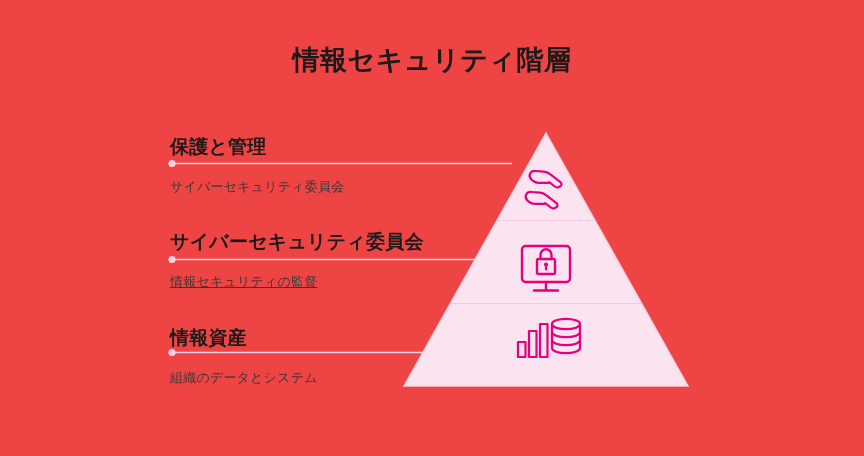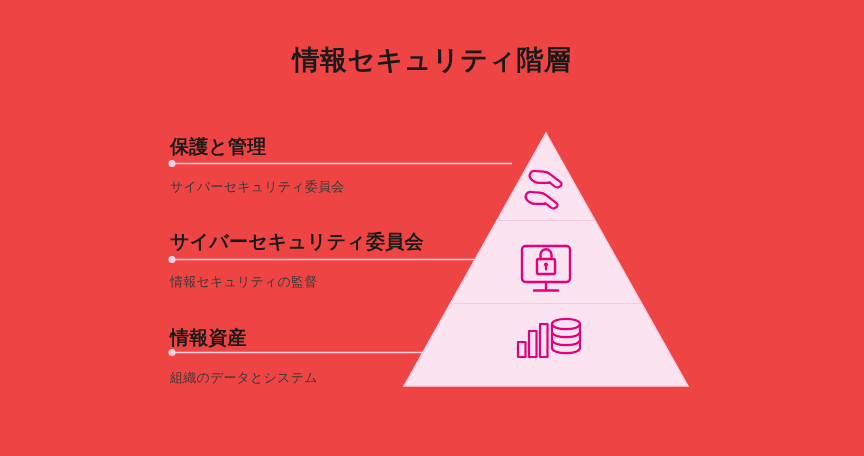--- a/index.html
+++ b/index.html
@@ -65,21 +65,21 @@
     font-size: 13px;
     font-weight: normal;
     color: #3a3a3a;
     white-space: nowrap;
     letter-spacing: 0.2px;
   }
 
   #tier-block-1 { top: 134px; }
   #tier-block-1 .tier-sub { top: 44px; }
   #tier-block-2 { top: 229px; }
-  #tier-block-2 .tier-sub { top: 44px; }
+  #tier-block-2 .tier-sub { top: 44px; text-decoration: underline; }
   #tier-block-3 { top: 325px; }
   #tier-block-3 .tier-sub { top: 44px; text-align: right; }
 </style>
 </head>
 <body>
 
 <div id="canvas">
 
   <div id="page-title">情報セキュリティ階層</div>
 

